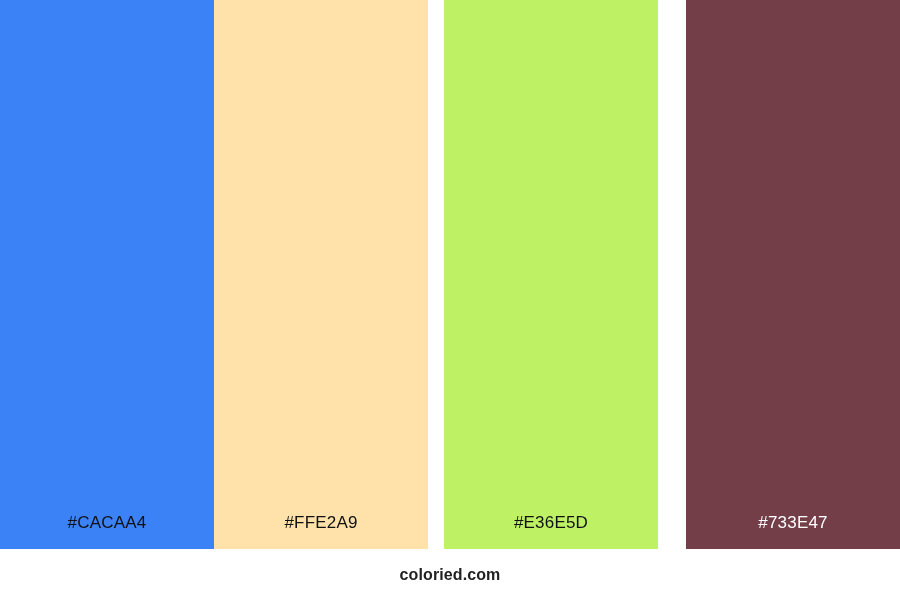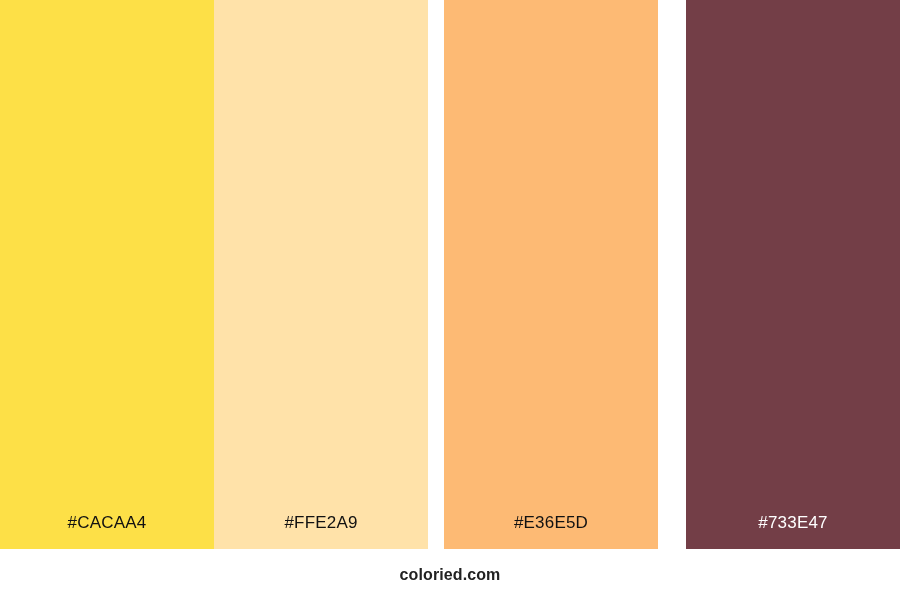--- a/index.html
+++ b/index.html
@@ -62,29 +62,29 @@
     line-height: 1;
   }
 </style>
 </head>
 <body>
 
 <div class="page">
 
   <div class="palette">
 
-    <div class="swatch" id="sw0" style="background-color: #fde047;">
+    <div class="swatch" id="sw0" style="background-color: #3b82f6;">
       <span class="swatch-label label-dark" style="color: rgb(17, 17, 17);">#CACAA4</span>
     </div>
 
     <div class="swatch" id="sw1" style="background-color: rgb(255, 226, 169);">
       <span class="swatch-label label-dark" style="color: rgb(17, 17, 17); text-align: center;">#FFE2A9</span>
     </div>
 
-    <div class="swatch" id="sw2" style="background-color: #fdba74; margin-left: 16px;">
+    <div class="swatch" id="sw2" style="background-color: #bef264; margin-left: 16px;">
       <span class="swatch-label label-dark" style="color: rgb(17, 17, 17);">#E36E5D</span>
     </div>
 
     <div class="swatch" id="sw3" style="background-color: rgb(115, 62, 71); margin-left: 28px;">
       <span class="swatch-label label-light" style="color: rgb(255, 255, 255);">#733E47</span>
     </div>
 
 
   </div>
 

